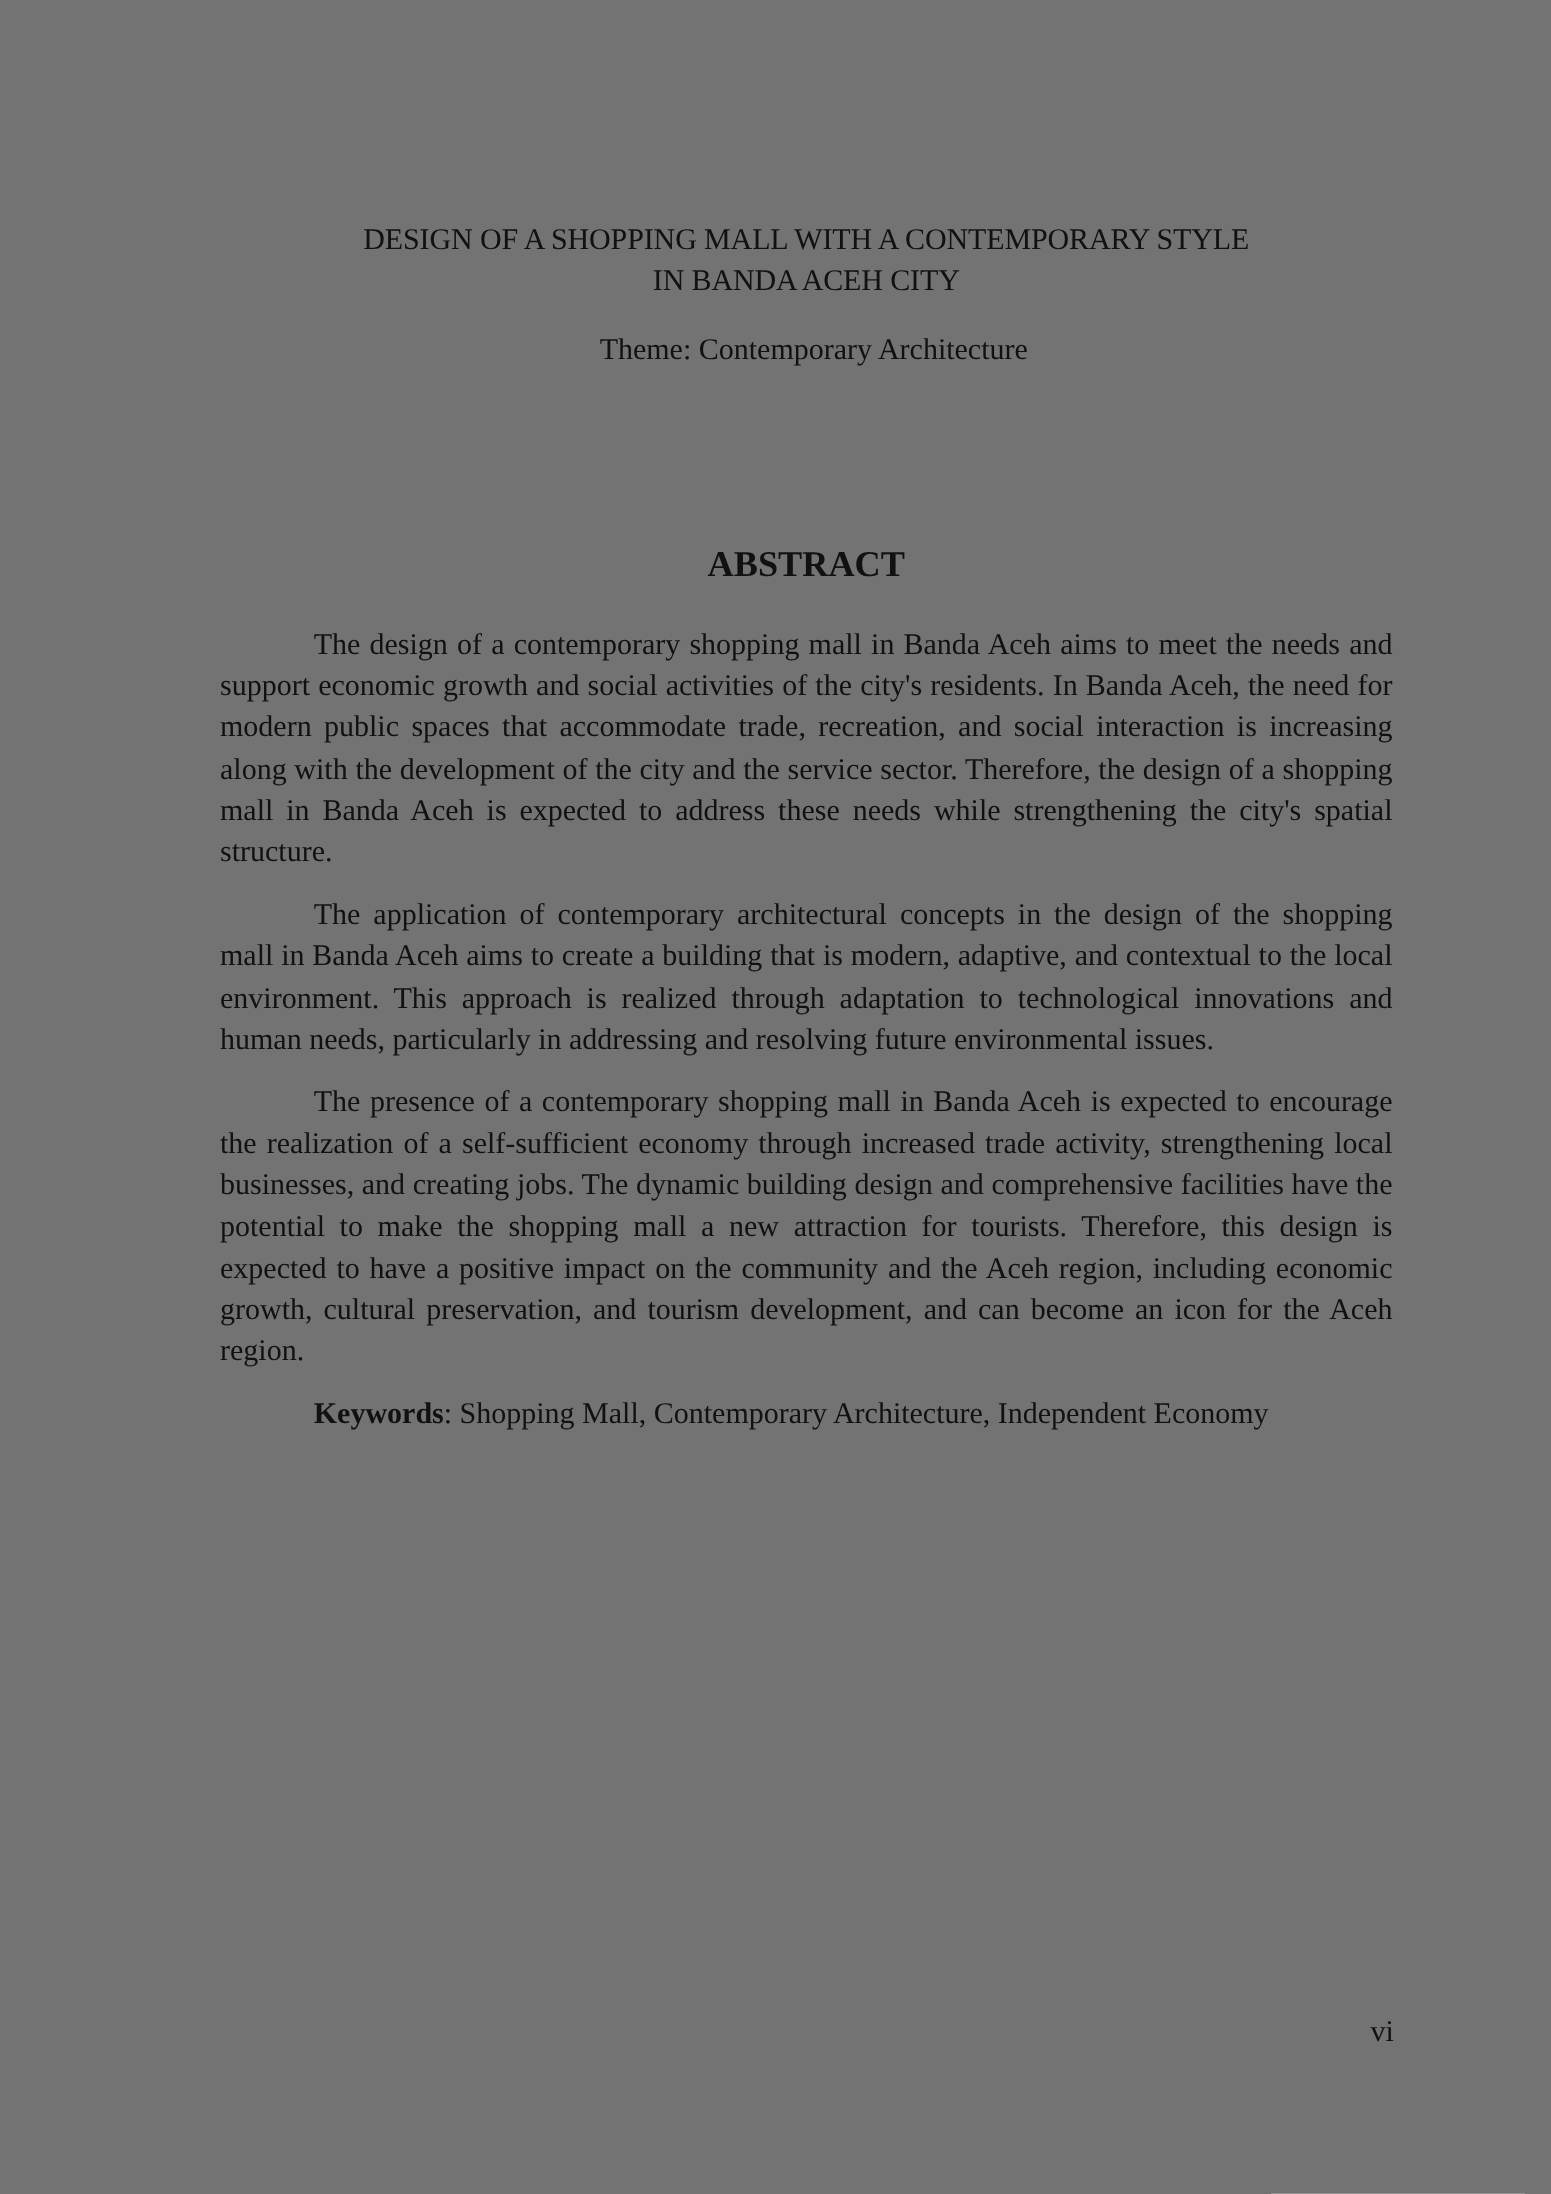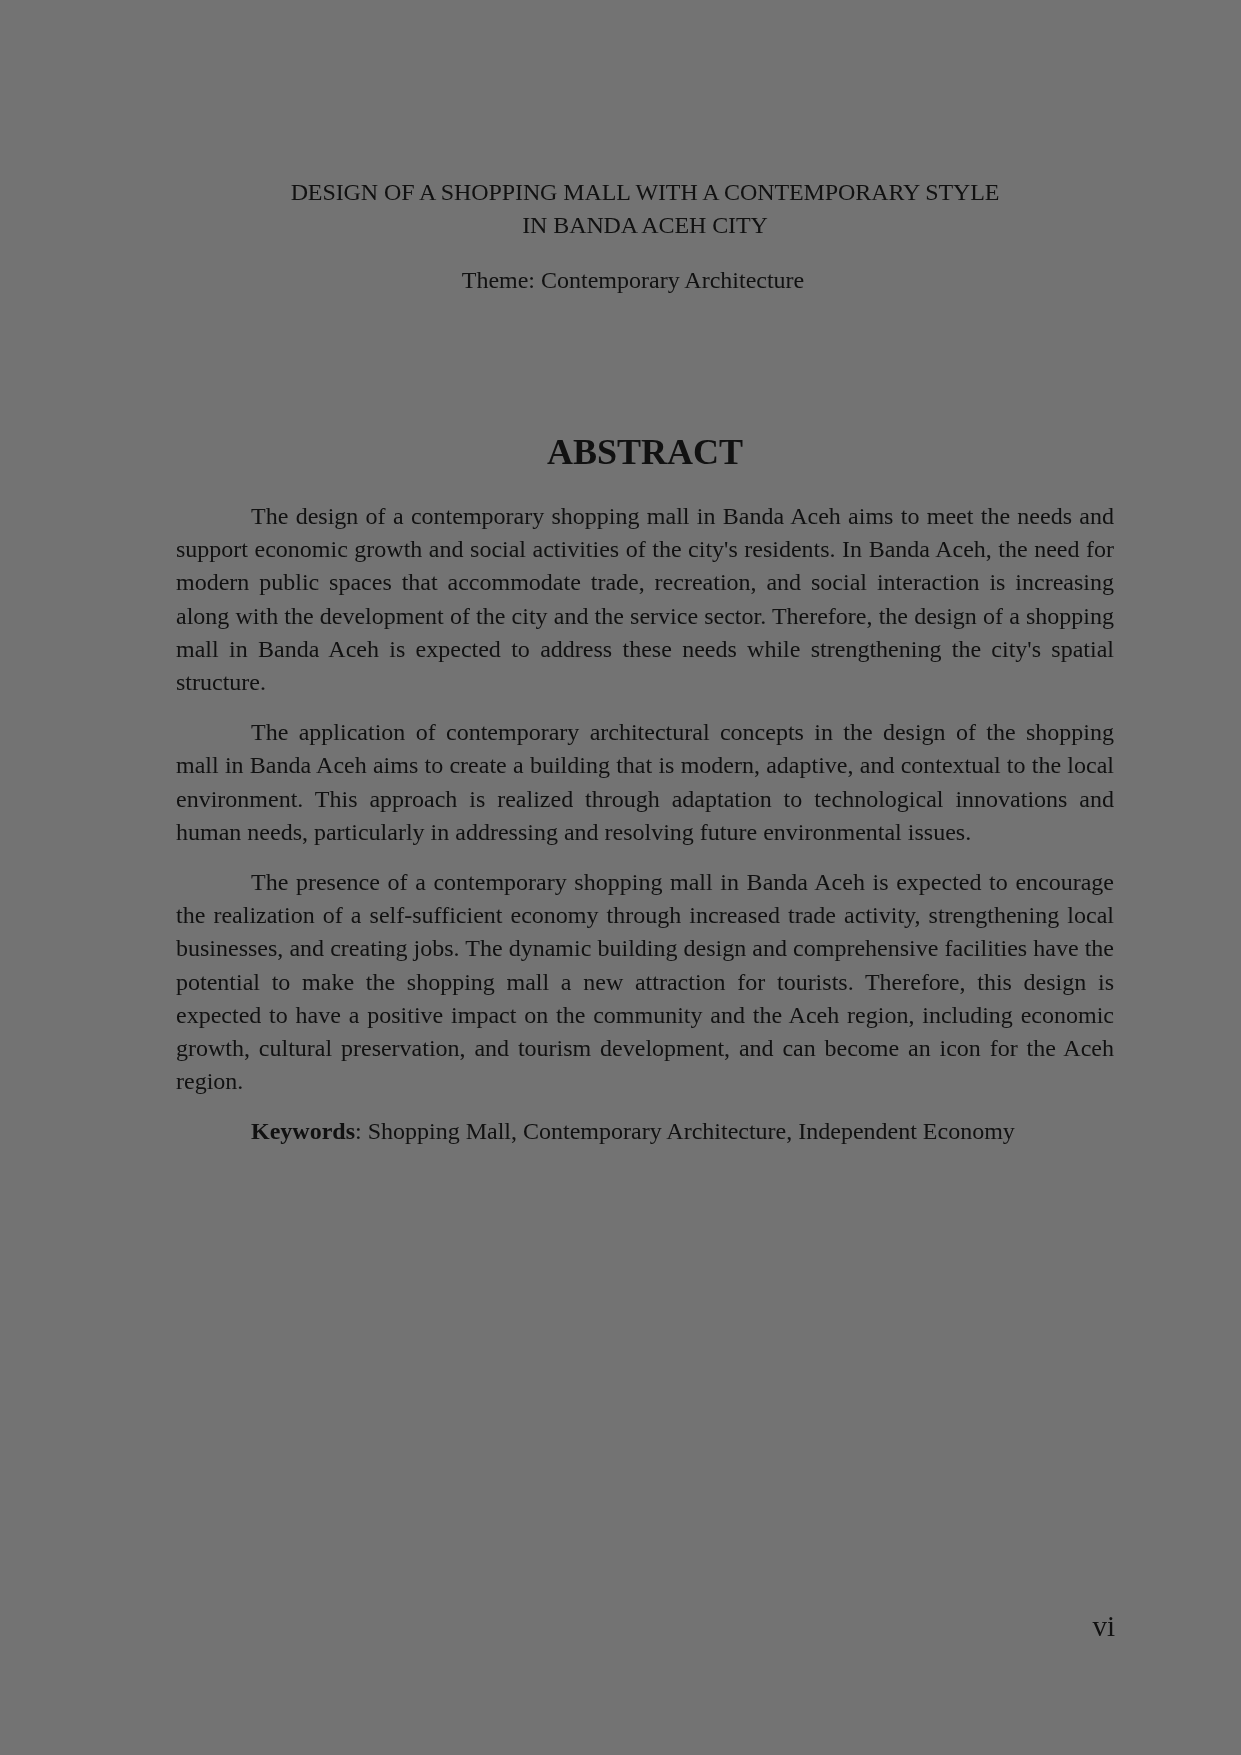--- a/index.html
+++ b/index.html
@@ -28,21 +28,21 @@
       width: 938px;
       top: 176px;
       text-align: center;
       font-size: 24px;
       line-height: 33px;
       letter-spacing: -0.1px;
     }
     .title div { white-space: nowrap; }
     .theme {
       position: absolute;
-      left: 164px;
+      left: 182px;
       width: 938px;
       top: 265px;
       text-align: center;
       font-size: 24px;
       line-height: 30px;
     }
     .author {
       position: absolute;
       left: 176px;
       width: 938px;
@@ -50,21 +50,21 @@
       text-align: center;
       font-size: 24px;
       line-height: 30px;
     }
     .heading {
       position: absolute;
       left: 176px;
       width: 938px;
       top: 434px;
       text-align: center;
-      font-size: 36px;
+      font-size: 29px;
       font-weight: bold;
       line-height: 36px;
     }
     .body {
       position: absolute;
       left: 176px;
       width: 938px;
       top: 500px;
       font-size: 24px;
       line-height: 33.2px;
@@ -76,21 +76,21 @@
     }
     .keywords {
       margin: 0;
       text-indent: 0;
     }
     .keywords .kw-label { font-weight: bold; }
     .page-number {
       position: absolute;
       right: 126px;
       top: 1611px;
-      font-size: 29px;
+      font-size: 24px;
       line-height: 30px;
     }
   </style>
 </head>
 <body>
 
 <div class="page">
   <div class="title">
     <div>DESIGN OF A SHOPPING MALL WITH A CONTEMPORARY STYLE</div>
     <div>IN BANDA ACEH CITY</div>

